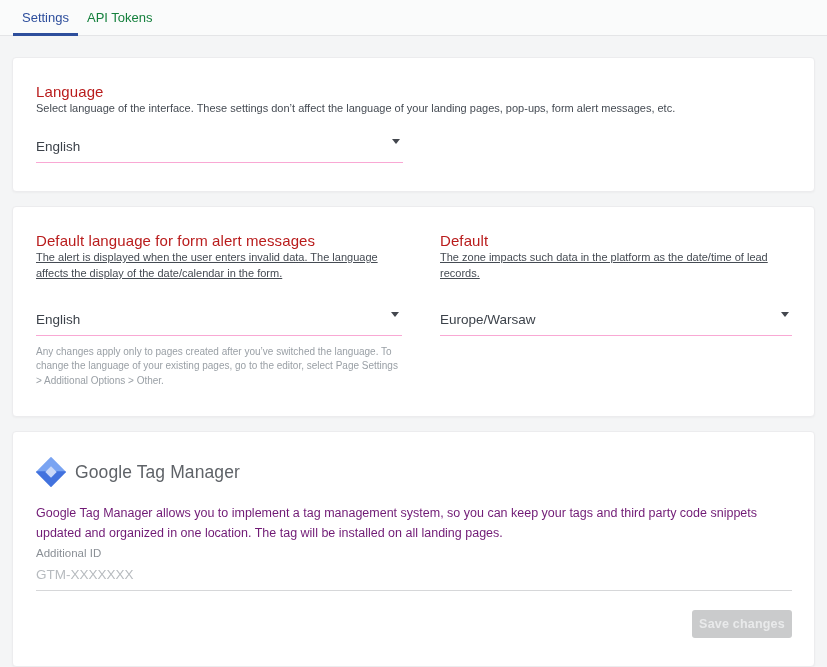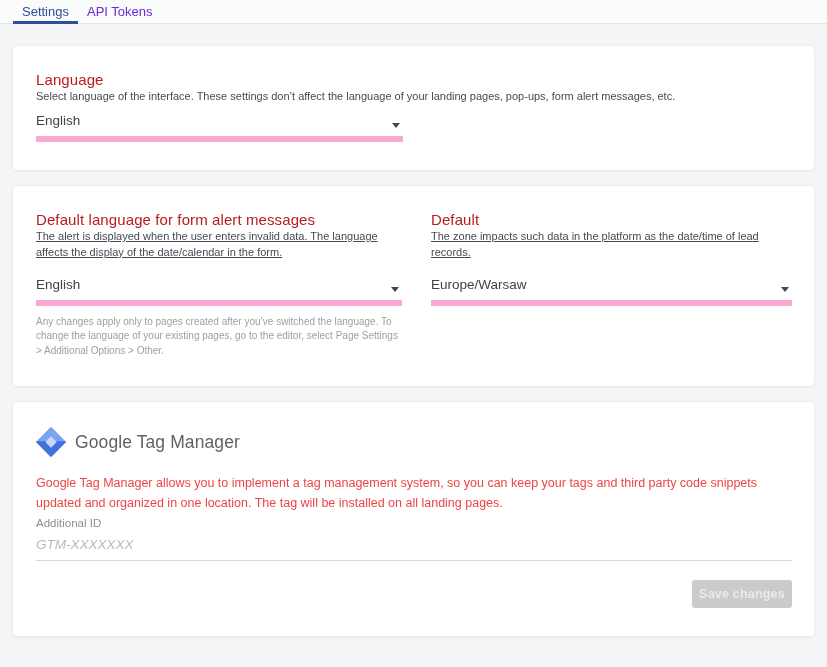--- a/index.html
+++ b/index.html
@@ -9,26 +9,26 @@
     background: #f4f5f6;
     font-family: "Liberation Sans", "DejaVu Sans", sans-serif;
     color: #3e444c;
   }
   
   .tabbar {
     background: #fafbfb;
     border-bottom: 1px solid #e4e5e7;
     padding-left: 13px;
     display: flex;
-    height: 24px;
+    height: 36px;
   }
   .tab {
     font-size: 13px;
     font-weight: 500;
-    color: #6d28d9;
+    color: #15803d;
     padding: 0 9px;
     display: flex;
     align-items: center;
     cursor: pointer;
     position: relative;
   }
   .tab.active { color: #2d4e9c; }
   .tab.active::after {
     content: "";
     position: absolute;
@@ -53,25 +53,25 @@
     letter-spacing: .1px;
   }
   .desc {
     margin-top: 1px;
     font-size: 11px;
     line-height: 1.45;
     color: #454b53;
   }
   
   .select {
-    margin-top: 8px;
-    border-bottom: 6px solid #f9a8d4;
+    margin-top: 22px;
+    border-bottom: 1px solid #f9a8d4;
     padding-bottom: 8px;
     display: flex;
-    align-items: flex-end;
+    align-items: flex-start;
     justify-content: space-between;
     cursor: pointer;
   }
   .select .value { font-size: 13.5px; color: #3c424a; }
   .caret {
     width: 0; height: 0;
     border-left: 4px solid transparent;
     border-right: 4px solid transparent;
     border-top: 5px solid #43474e;
     margin-right: 3px;
@@ -79,44 +79,43 @@
   .helper {
     margin-top: 9px;
     font-size: 10px;
     line-height: 1.45;
     color: #9aa0a6;
   }
   
   .twocol {
     display: grid;
     grid-template-columns: 366px 1fr;
-    column-gap: 29px;
+    column-gap: 38px;
   }
   .twocol .desc { min-height: 40px; text-decoration: underline; }
   .col1 .select { width: 366px; }
   
   .card-language .select { width: 367px; }
   
   .gtm-head { display: flex; align-items: center; gap: 9px; }
   .gtm-head svg { width: 30px; height: 30px; display: block; }
   .gtm-title { font-size: 17.5px; color: #5f6368; letter-spacing: .1px; }
-  .gtm-desc { margin-top: 17px; font-size: 12.5px; line-height: 1.55; color: #ef4444; }
+  .gtm-desc { margin-top: 17px; font-size: 12.5px; line-height: 1.55; color: #701a75; }
   .field-label { margin-top: 9px; font-size: 11.5px; color: #8b9096; }
   .text-input {
     display: block;
     width: 100%;
     border: none;
     border-bottom: 1px solid #d6d7d9;
     outline: none;
     font-family: inherit;
     font-size: 13.5px;
     color: #3c424a;
     padding: 6px 0 8px;
     background: transparent;
-    font-style: italic;
   }
   .text-input::placeholder { color: #b7bbbf; }
   .actions { display: flex; justify-content: flex-end; margin-top: 19px; }
   .btn-save {
     min-width: 100px;
     height: 28px;
     border: none;
     border-radius: 3px;
     background: #cacbcc;
     color: #e9eaeb;

